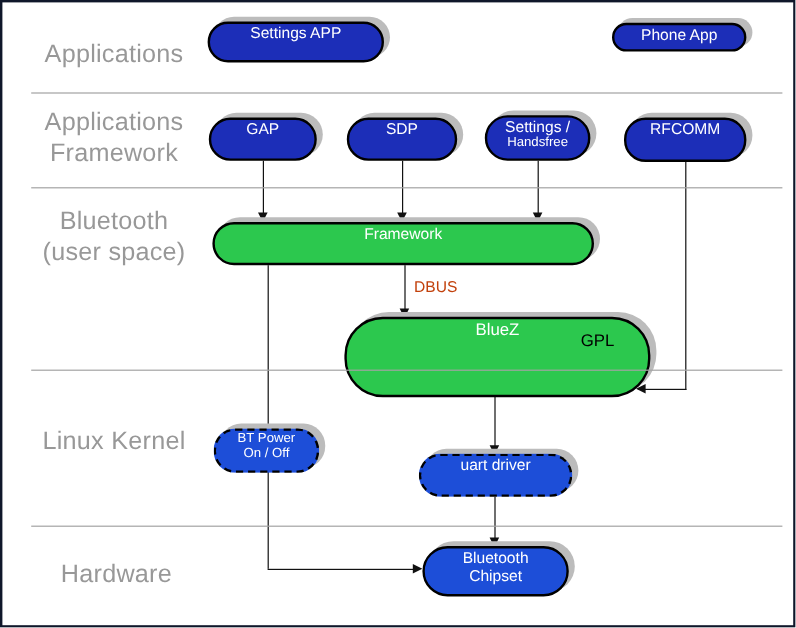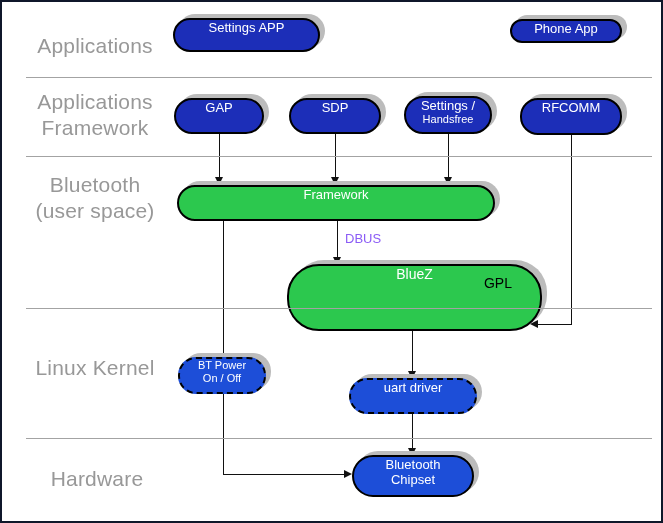--- a/index.html
+++ b/index.html
@@ -29,21 +29,21 @@
   .t11{font-size:11px;line-height:13px;}
   .t14{font-size:14px;line-height:16px;}
   
   .vline,.hline{position:absolute;background:#111;z-index:1;}
   .vline{width:1px;}
   .hline{height:1px;}
   .arrow{position:absolute;width:0;height:0;z-index:2;}
   .arrow.down{border-left:4px solid transparent;border-right:4px solid transparent;border-top:8px solid #111;}
   .arrow.left{border-top:4px solid transparent;border-bottom:4px solid transparent;border-right:8px solid #111;}
   .arrow.right{border-top:4px solid transparent;border-bottom:4px solid transparent;border-left:8px solid #111;}
-  .edge-label{position:absolute;color:#8b5cf6;font-size:13px;z-index:2;}
+  .edge-label{position:absolute;color:#c2410c;font-size:13px;z-index:2;}
   .gpl-label{position:absolute;top:9px;right:28px;color:#000;font-size:14px;}
 </style>
 </head>
 <body>
 
 <div id="stage">
 
   <div class="sep" style="top:75px;"></div>
   <div class="sep" style="top:154px;"></div>
   <div class="sep" style="top:306px;"></div>

